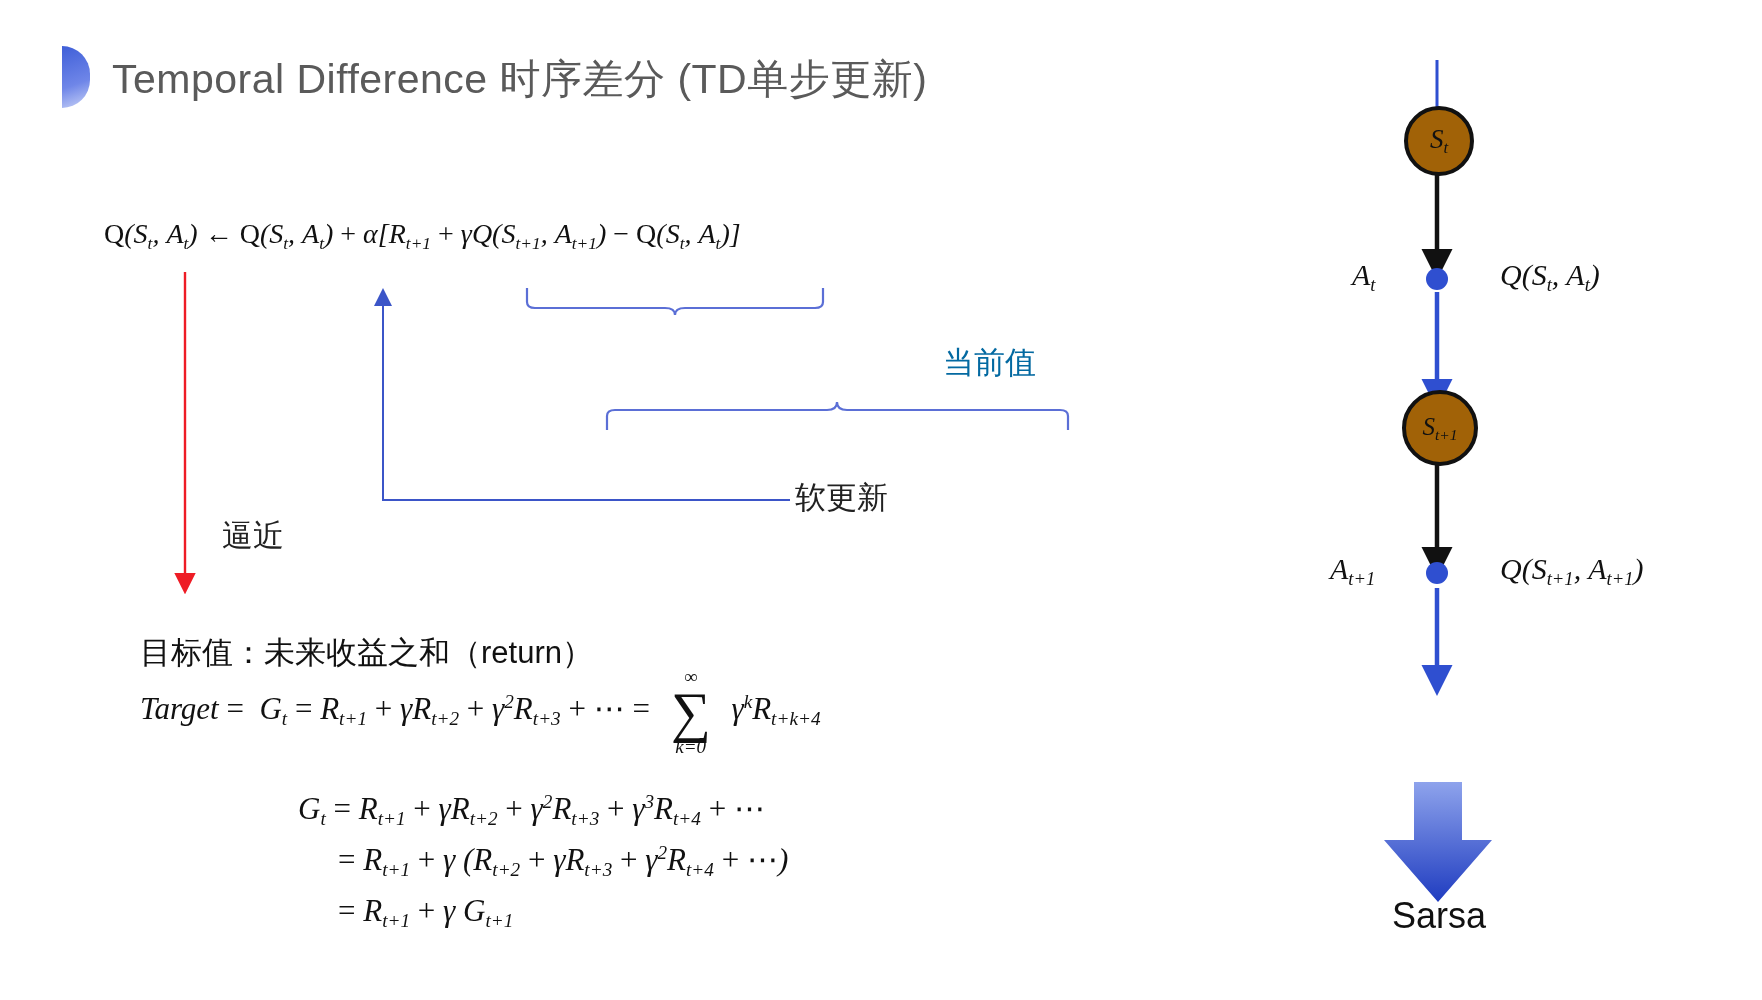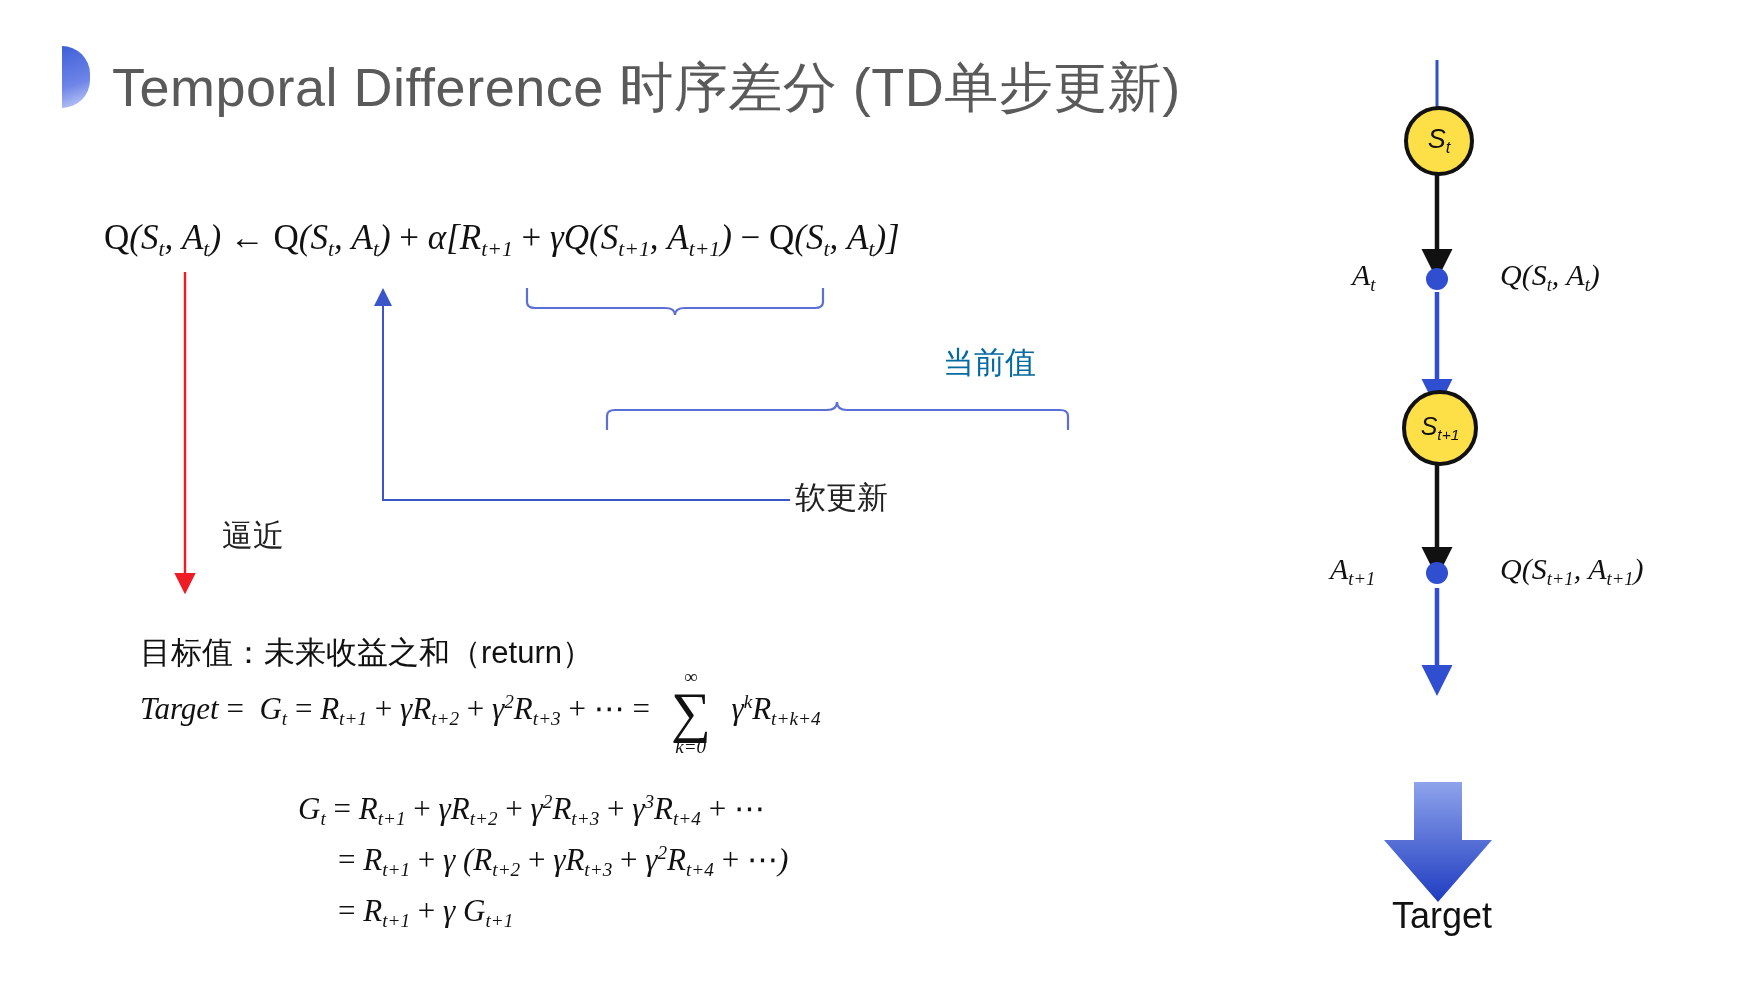--- a/index.html
+++ b/index.html
@@ -29,21 +29,21 @@
     top: 46px;
     width: 28px;
     height: 62px;
     background: linear-gradient(160deg, #3f5fd8 0%, #6f86e8 60%, #c9d3f7 100%);
     border-radius: 0 40px 40px 0;
   }
   .title-text {
     position: absolute;
     left: 112px;
     top: 52px;
-    font-size: 54px;
+    font-size: 41px;
     letter-spacing: 0.5px;
     color: #5a5a5a;
     font-family: "Liberation Sans", sans-serif;
     white-space: nowrap;
   }
 
   
   .math {
     font-family: "Liberation Serif", serif;
     font-style: italic;
@@ -60,21 +60,21 @@
     font-size: 0.62em;
     vertical-align: 0.55em;
     font-style: italic;
   }
 
   
   .eq-main {
     position: absolute;
     left: 104px;
     top: 218px;
-    font-size: 35px;
+    font-size: 28px;
   }
 
   
   .brace-target {
     position: absolute;
     left: 525px;
     top: 288px;
     width: 300px;
     height: 28px;
   }
@@ -186,26 +186,26 @@
     position: absolute;
     left: 338px;
     top: 893px;
     font-size: 31px;
   }
 
   
   .node-circle {
     position: absolute;
     border-radius: 50%;
-    background: #fde047;
+    background: #a16207;
     border: 4px solid #111;
     display: flex;
     align-items: center;
     justify-content: center;
-    font-family: Liberation Sans, sans-serif;
+    font-family: Liberation Serif, serif;
     font-style: italic;
     font-size: 27px;
     color: #111;
   }
   .node-dot {
     position: absolute;
     width: 22px;
     height: 22px;
     border-radius: 50%;
     background: #2f4fd0;
@@ -339,15 +339,15 @@
 
   <div class="node-circle" style="left:1402px; top:390px; width:68px; height:68px; font-size:25px;">
     <span>S<sub>t+1</sub></span>
   </div>
 
   <div class="node-dot" style="left:1426px; top:562px;"></div>
   <div class="side-lbl" style="left:1330px; top:552px;">A<sub>t+1</sub></div>
   <div class="side-lbl" style="left:1500px; top:552px;">Q(S<sub>t+1</sub>, A<sub>t+1</sub>)</div>
 
 
-  <div class="sarsa">Target</div>
+  <div class="sarsa">Sarsa</div>
 
 </div>
 
 </body></html>

